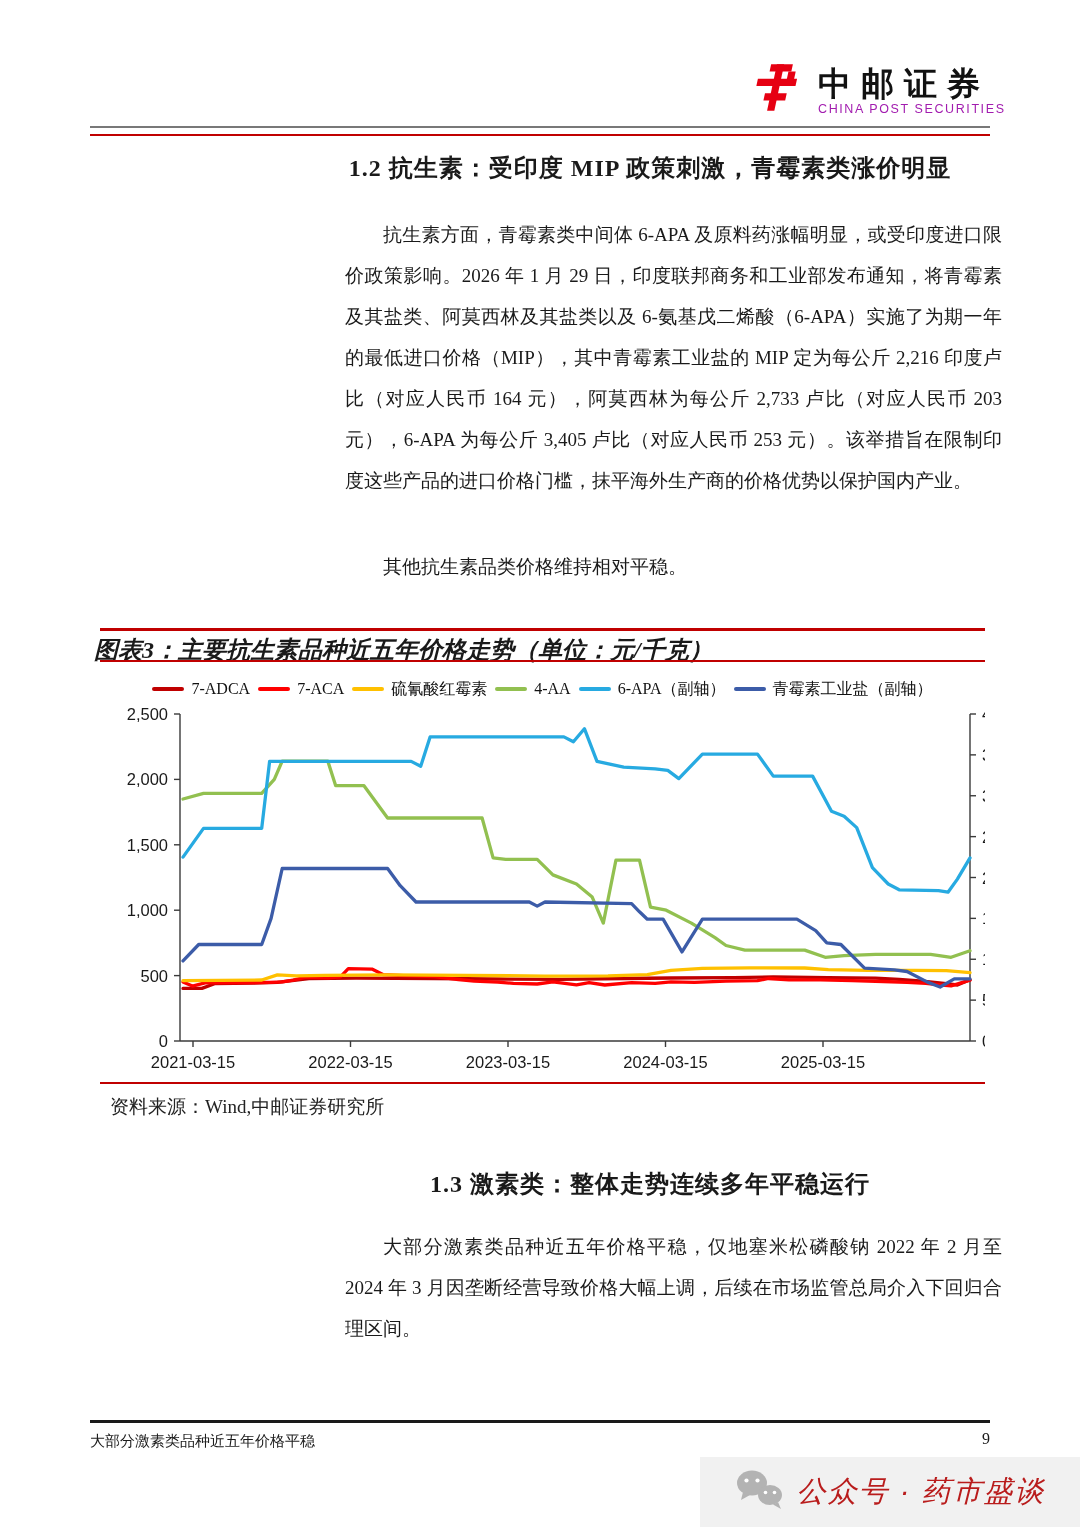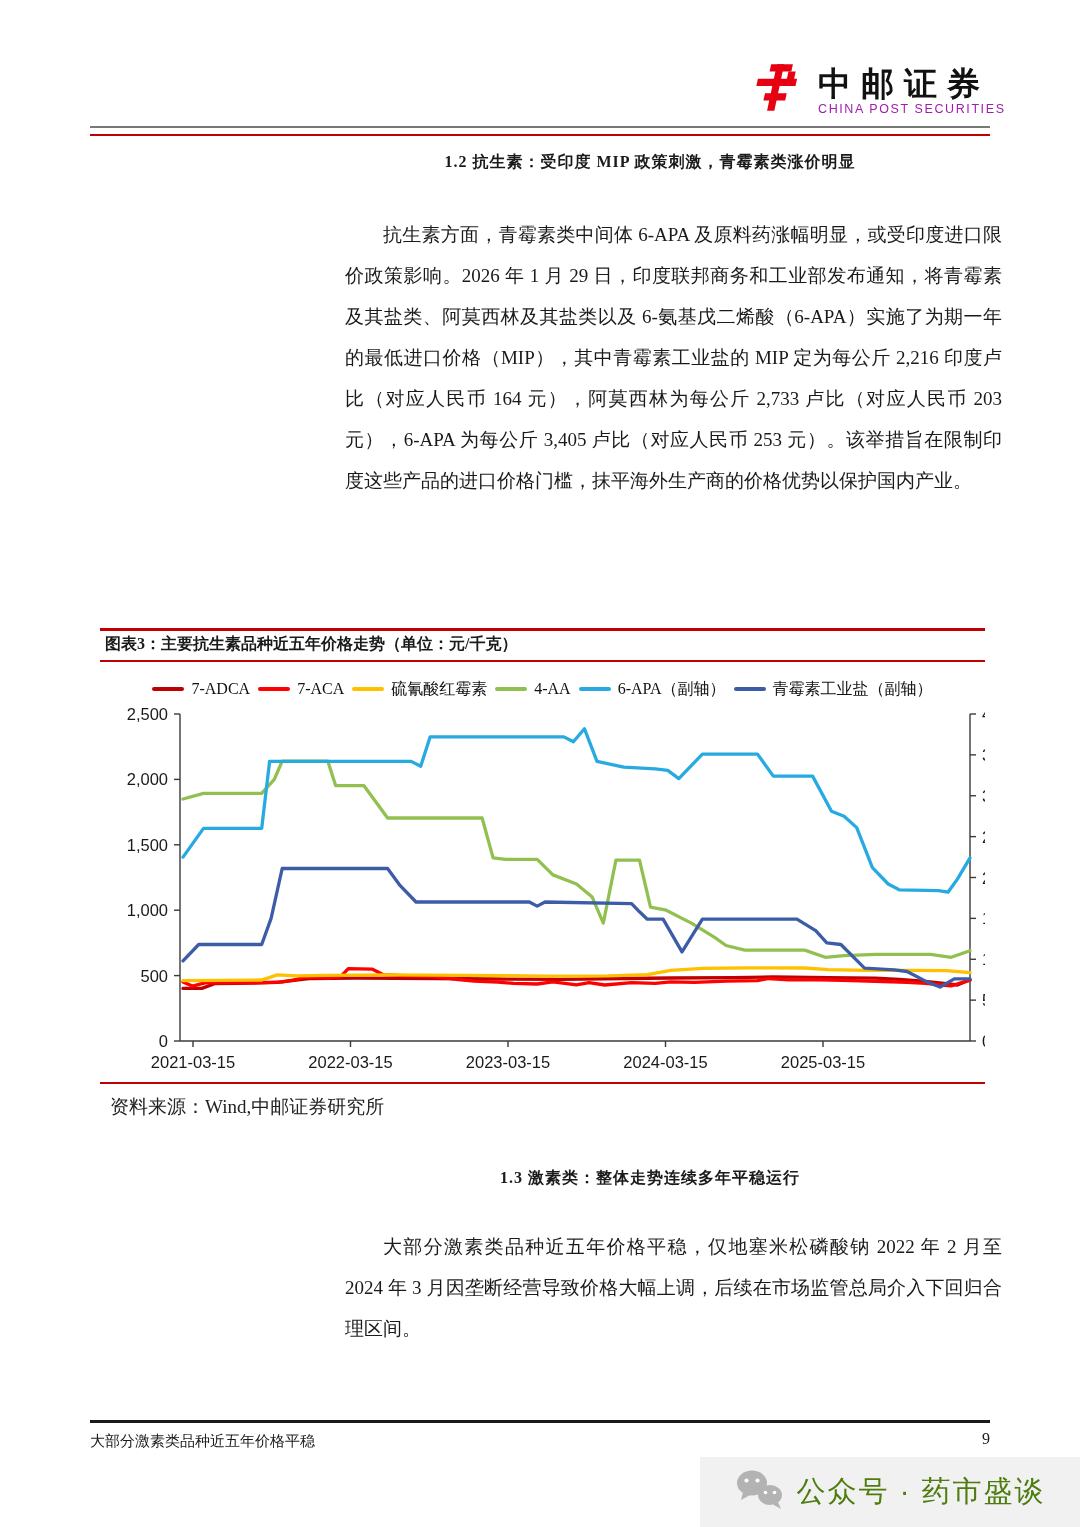--- a/index.html
+++ b/index.html
@@ -7,37 +7,37 @@
         font-family:"Liberation Serif","DejaVu Serif",serif;color:#1a1a1a;}
   .abs{position:absolute;}
   
   #logo{top:56px;left:750px;width:245px;height:70px;display:flex;align-items:center;gap:10px;}
   #logo .cn{font-size:33px;font-weight:bold;letter-spacing:10px;color:#111;line-height:36px;white-space:nowrap;
             font-family:"Liberation Sans","DejaVu Sans",sans-serif;}
   #logo .en{font-size:12.5px;letter-spacing:1.6px;color:#a21caf;font-family:"Liberation Sans","DejaVu Sans",sans-serif;white-space:nowrap;}
   .rule{position:absolute;left:90px;width:900px;}
   
   .hwrap{left:300px;width:700px;text-align:center;}
-  .h2t{font-size:16px;font-weight:bold;letter-spacing:1px;}
+  .h2t{font-size:24px;font-weight:bold;letter-spacing:1px;}
   
   .para{left:345px;width:657px;font-size:19px;line-height:41px;text-align:justify;text-justify:inter-character;}
   .para p{margin:0;text-indent:2em;}
   
-  .figtitle{left:105px;width:860px;font-size:16px;font-weight:bold;}
+  .figtitle{left:94px;width:860px;font-size:24px;font-weight:bold;font-style:italic;}
   #legend{left:100px;top:676px;width:885px;display:flex;justify-content:center;align-items:center;gap:8px;height:26px;}
   .li{display:flex;align-items:center;gap:7px;}
   .sw{display:inline-block;width:32px;height:4px;border-radius:2px;}
   .ll{font-size:16px;color:#111;}
   .srcnote{left:110px;width:700px;font-size:19px;color:#222;}
   
   #footer-disclaimer{left:90px;top:1432px;font-size:15px;}
   #page-number{left:930px;top:1430px;width:60px;text-align:right;font-size:16px;}
   
   #wm{left:700px;top:1457px;width:380px;height:70px;background:#f1f1f1;display:flex;align-items:center;justify-content:center;gap:12px;}
-  #wm .wtxt{font-size:29px;color:#4d7c0f;font-family:"Liberation Sans","DejaVu Sans",sans-serif;letter-spacing:2px;white-space:nowrap;}
+  #wm .wtxt{font-size:29px;color:#b91c1c;font-family:"Liberation Sans","DejaVu Sans",sans-serif;letter-spacing:2px;white-space:nowrap;font-style:italic;}
   svg text{font-family:"Liberation Sans","DejaVu Sans",sans-serif;}
 </style>
 </head>
 <body>
 
 <div id="page">
 
   <div class="abs" id="logo">
     <span>
       <svg width="58" height="56" viewBox="0 0 40 38">
@@ -56,20 +56,23 @@
     </span>
   </div>
   <div class="rule" style="top:126px;height:2px;background:#787878;"></div>
   <div class="rule" style="top:134px;height:2px;background:#C00000;"></div>
 
   <div class="abs hwrap" style="top:152px;">
     <span class="h2t">1.2 抗生素：受印度 MIP 政策刺激，青霉素类涨价明显</span>
   </div>
   <div class="abs para" style="top:214px;">
     <p>抗生素方面，青霉素类中间体 6-APA 及原料药涨幅明显，或受印度进口限价政策影响。2026 年 1 月 29 日，印度联邦商务和工业部发布通知，将青霉素及其盐类、阿莫西林及其盐类以及 6-氨基戊二烯酸（6-APA）实施了为期一年的最低进口价格（MIP），其中青霉素工业盐的 MIP 定为每公斤 2,216 印度卢比（对应人民币 164 元），阿莫西林为每公斤 2,733 卢比（对应人民币 203 元），6-APA 为每公斤 3,405 卢比（对应人民币 253 元）。该举措旨在限制印度这些产品的进口价格门槛，抹平海外生产商的价格优势以保护国内产业。</p>
+  </div>
+  <div class="abs para" style="top:546px;">
+    <p>其他抗生素品类价格维持相对平稳。</p>
   </div>
 
   <div class="abs" style="left:100px;top:628px;width:885px;height:3px;background:#C00000;"></div>
   <div class="abs figtitle" style="top:634px;">图表3：主要抗生素品种近五年价格走势（单位：元/千克）</div>
   <div class="abs" style="left:100px;top:660px;width:885px;height:2px;background:#C00000;"></div>
 
   <div class="abs" id="legend">
       <span class="li">
         <span class="sw" style="background: rgb(192, 0, 0);"></span>
         <span class="ll">7-ADCA</span>

